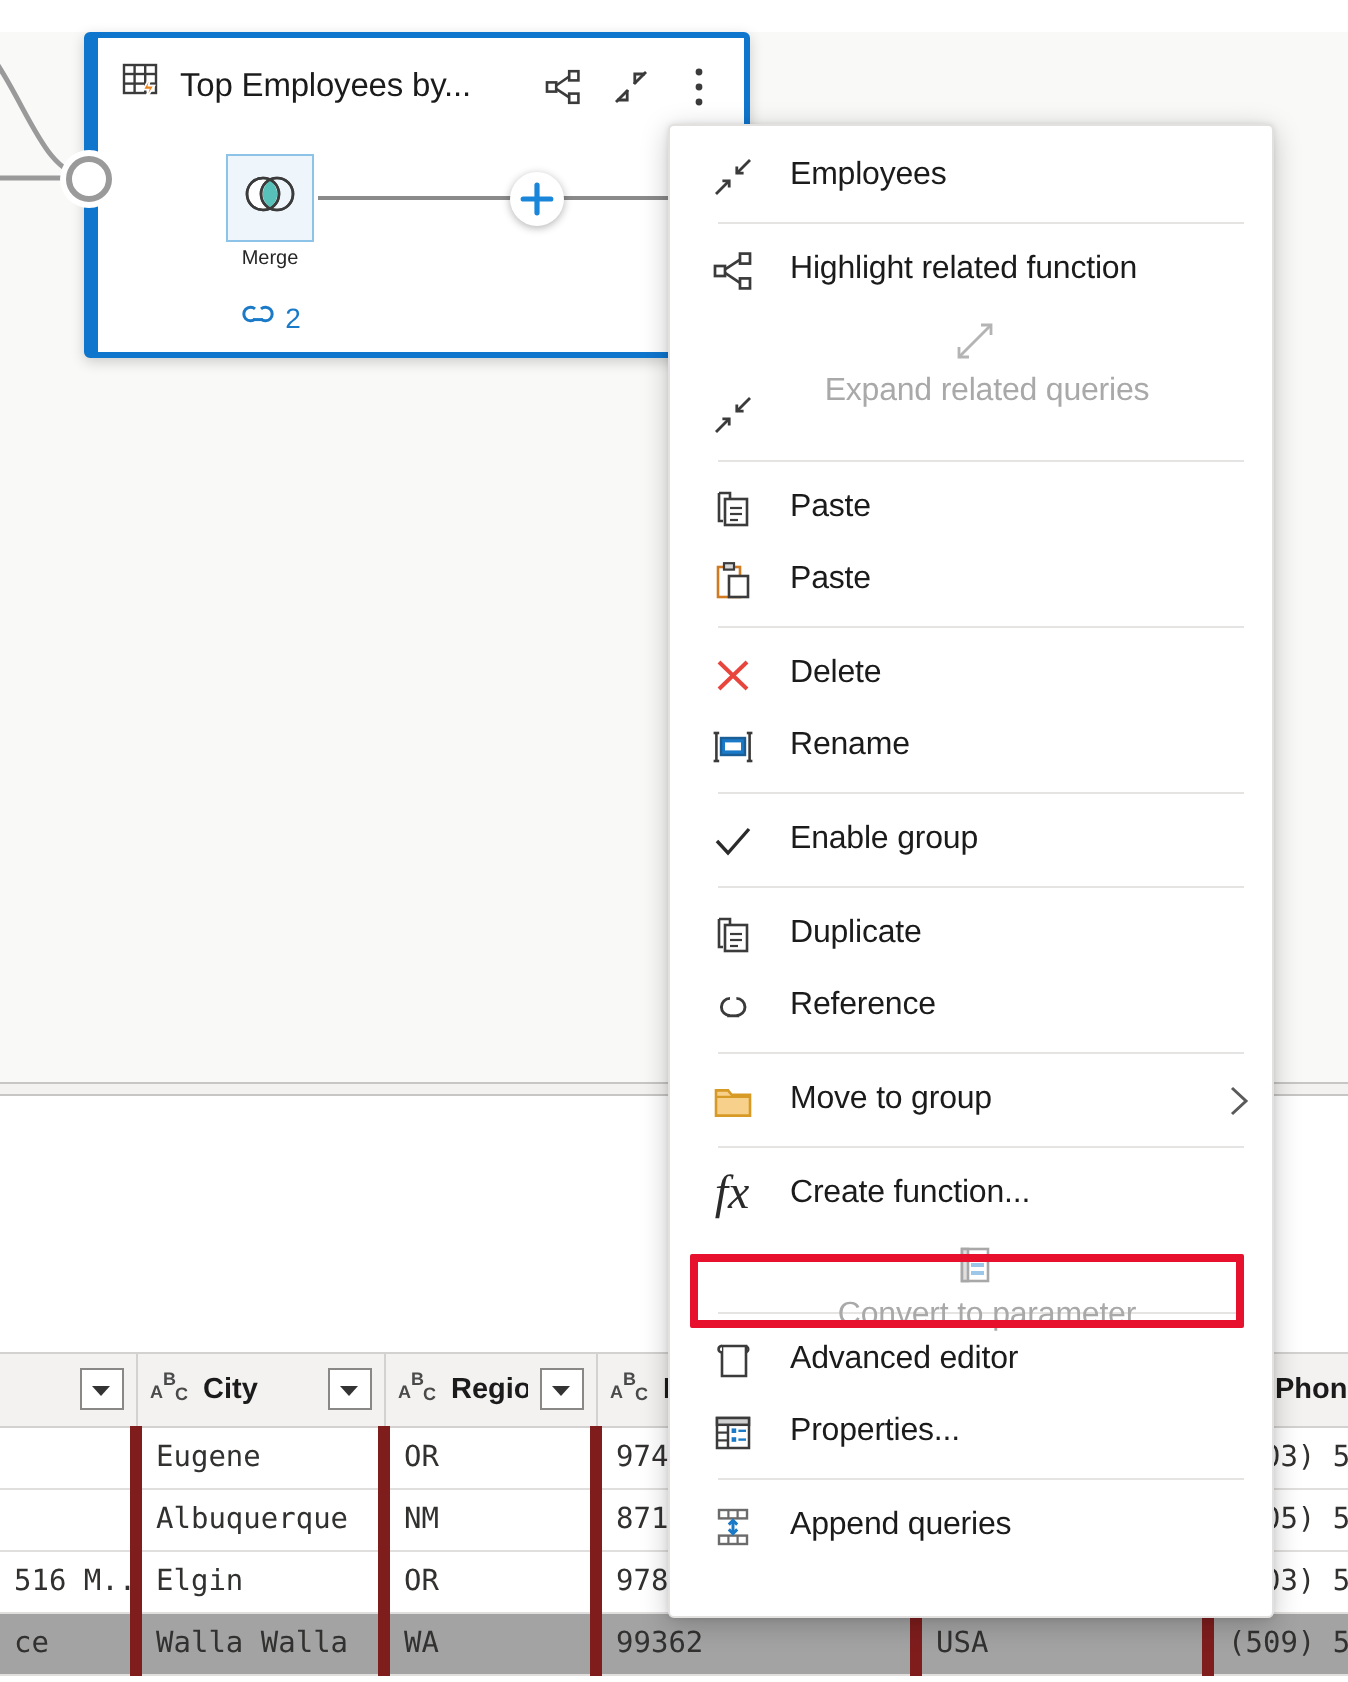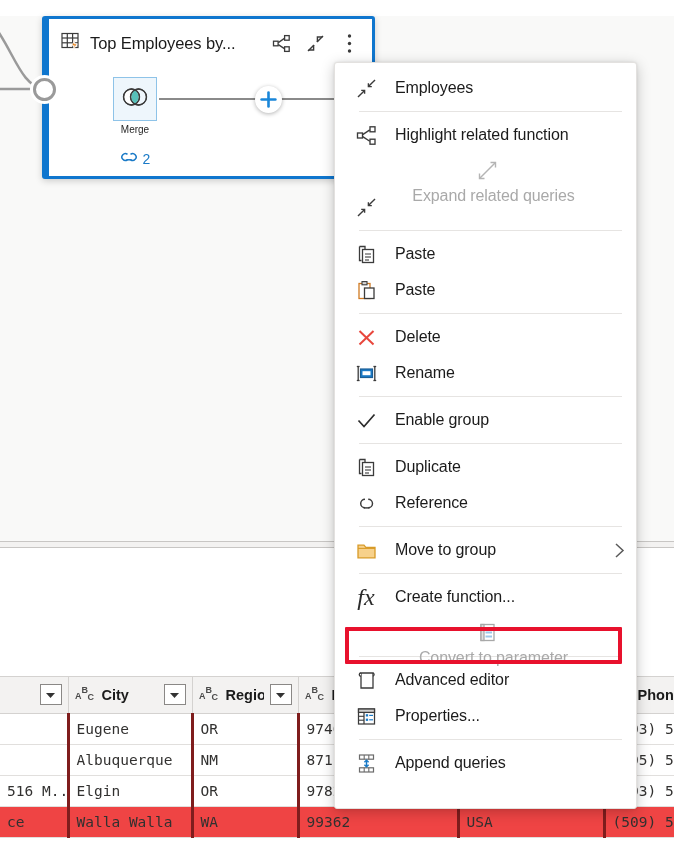--- a/index.html
+++ b/index.html
@@ -103,27 +103,27 @@
   }
   .th-inner { display:flex; align-items:center; gap:6px; width:100%; }
   .type-icon { flex:0 0 auto; }
   .th-label { flex:1 1 auto; overflow:hidden; text-overflow:clip; }
   .filter-btn {
     flex:0 0 auto; width:22px; height:21px;
     border:1px solid #8a8886; background:#ffffff;
     display:flex; align-items:center; justify-content:center; cursor:pointer;
   }
   tbody td {
-    border-right:3px solid #7f1d1d;
+    border-right:6px solid #7f1d1d;
     border-bottom:1px solid #e1dfdd;
     height:31px; padding:0 7px;
     font-family:"DejaVu Sans Mono", monospace;
     font-size:14.5px; color:#323130; white-space:nowrap; overflow:hidden;
   }
-  tbody tr:nth-child(4) td { background:#ef4444; }
+  tbody tr:nth-child(4) td { background:#a3a3a3; }
 
   
   #ctx-menu {
     position:absolute; left:334px; top:62px; width:303px; height:747px;
     background:#ffffff;
     border:1px solid #e3e1df;
     border-radius:3px;
     box-shadow:0 3px 14px rgba(0,0,0,0.22), 0 0 3px rgba(0,0,0,0.10);
     padding:7px 0 6px 0;
     overflow:hidden;

